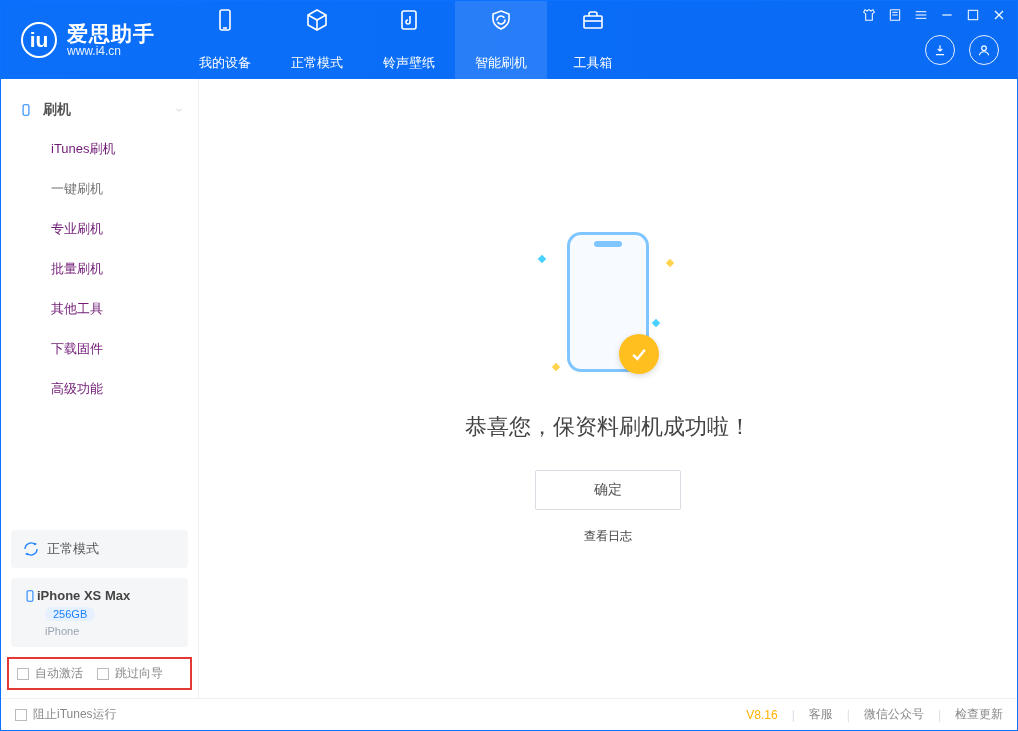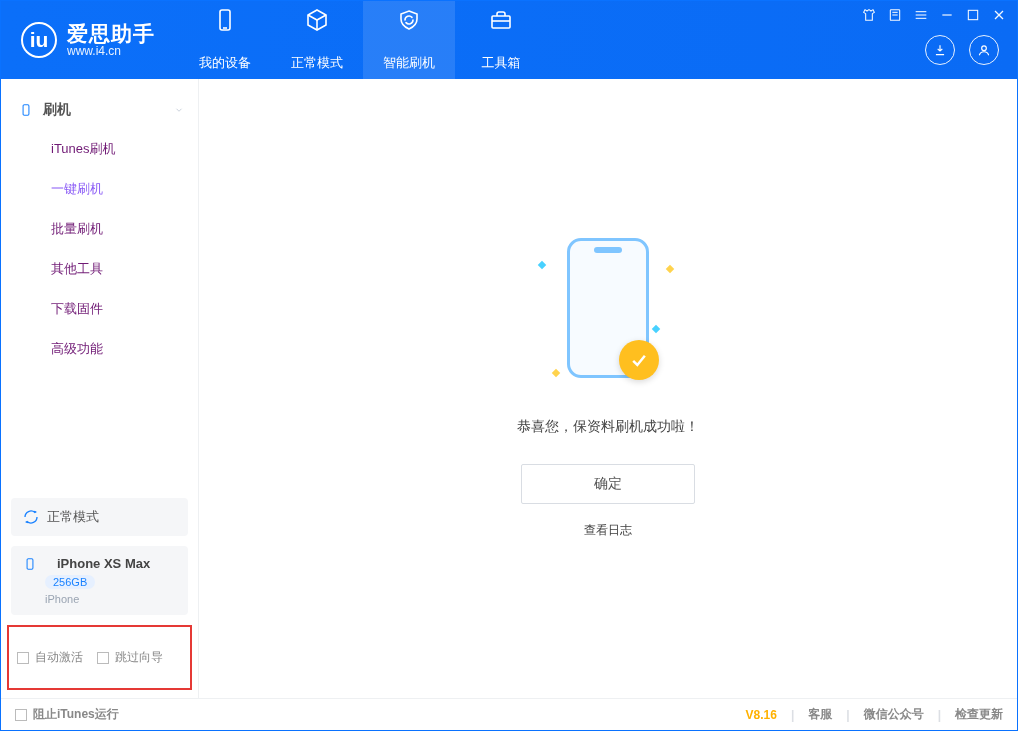--- a/index.html
+++ b/index.html
@@ -48,36 +48,36 @@
   display: flex; align-items: center; gap: 10px; font-size: 14px; color: #555;
   padding: 10px 18px; font-weight: 600; position: relative;
 }
 .section-icon { width: 14px; height: 14px; color: #9aa4b2; display:flex; align-items:center; justify-content:center;}
 .section-expand {
   position: absolute; right: 14px; top: 50%; transform: translateY(-50%); color: #bfc8d4;
 }
 .side-item {
   padding: 11px 14px 11px 50px; font-size: 13px; color: #701a75; cursor: pointer;
 }
-.side-item.active { color: #8b5cf6; }
+.side-item.active { color: #737373; }
 .sidebar-card {
   margin: 0 10px 10px; background: #f5f6f8; border-radius: 4px; padding: 10px 12px;
   display: flex; align-items: center; gap: 8px; font-size: 13px; color: #555;
 }
 .sidebar-device {
   margin: 0 10px 10px; background: #f5f6f8; border-radius: 4px; padding: 10px 12px;
 }
-.dev-row1 { display:flex; align-items:center; gap:20px; font-weight:600; color:#444; font-size:13px;}
+.dev-row1 { display:flex; align-items:center; gap:0; font-weight:600; color:#444; font-size:13px;}
 .dev-badge {
   display:inline-block; background:#e6f0ff; color:#1a82ff; font-size:11px; padding:1px 8px;
   border-radius: 10px; margin-top: 4px; margin-left: 22px;
 }
 .dev-sub { font-size: 11px; color: #9aa4b2; margin-left: 22px; margin-top: 3px;}
 .sidebar-checks {
-  border: 2px solid #e53935; margin: 0px 6px 8px; padding: 22px 8px; display:flex; gap: 14px;
+  border: 2px solid #e53935; margin: 0px 6px 8px; padding: 6px 8px; display:flex; gap: 14px;
 }
 .ck { display:flex; align-items:center; gap:6px; font-size:12px; color:#888;}
 .ckbox { width:12px; height:12px; border:1px solid #bbb; background:#fff;}
 .content { flex:1; display:flex; align-items:center; justify-content:center; position:relative; }
 .success-wrap { text-align:center; }
 .illus { width:190px; height:160px; margin: 0 auto 20px; position:relative; }
 .phone {
   width:82px; height:140px; border:3px solid #7fc5ff; border-radius:14px; margin:0 auto;
   position:relative; background:#f7fbff;
 }
@@ -88,29 +88,29 @@
 .check-badge{
   position:absolute; right:44px; bottom:18px; width:40px; height:40px; background:#ffbf1f;
   border-radius:50%; display:flex; align-items:center; justify-content:center; color:#fff;
   box-shadow: 0 2px 6px rgba(0,0,0,.15);
 }
 .sparkle { position:absolute; width:6px; height:6px; background:#48d1ff; transform:rotate(45deg);}
 .sparkle.s1{ left:26px; top:24px;}
 .sparkle.s2{ right:30px; top:28px; background:#ffd34d;}
 .sparkle.s3{ left:40px; bottom:22px; background:#ffd34d;}
 .sparkle.s4{ right:44px; bottom:66px; background:#48d1ff;}
-.success-title { font-size:14px; color:#444; margin-bottom:28px;text-align:center;}
+.success-title { font-size:22px; color:#444; margin-bottom:28px;text-align:center;}
 .ok-btn{
-  width:174px; height:40px; border:1px solid #d9dde3; background:#fff; color:#555;
+  width:146px; height:40px; border:1px solid #d9dde3; background:#fff; color:#555;
   font-size:14px; cursor:pointer; border-radius:2px; margin-bottom:18px;
 }
 .log-link{ font-size:12px; color:#404040; cursor:pointer;}
 .statusbar{
   height:32px; border-top:1px solid #eef0f2; display:flex; align-items:center;
-  padding:0 14px; font-size:12px; color:#888; justify-content:space-between;font-weight:bold;
+  padding:0 14px; font-size:12px; color:#888; justify-content:space-between;
 }
 .sb-left{ display:flex; align-items:center; gap:6px;}
 .sb-right{ display:flex; align-items:center; gap:14px;}
 .sb-right .sep{ color:#dcdfe4;}
 .sb-right .ver{ color:#ffb100;}
 .sb-right .lk{ cursor:pointer; color:#888;}
 </style>
 </head>
 <body>
 
@@ -133,20 +133,27 @@
           </svg>
         <span>我的设备</span>
       </div>
       <div class="tab">
         <svg class="tab-icon" viewBox="0 0 24 24" fill="none" stroke="#fff" stroke-width="1.6">
             <path d="M12 2l9 5v10l-9 5-9-5V7l9-5z"></path>
             <path d="M3 7l9 5 9-5"></path>
             <path d="M12 12v10"></path>
           </svg>
         <span>正常模式</span>
+      </div>
+      <div class="tab">
+        <svg class="tab-icon" viewBox="0 0 24 24" fill="none" stroke="#fff" stroke-width="1.6">
+            <rect x="5" y="3" width="14" height="18" rx="2"></rect>
+            <path d="M13 8v6a2 2 0 1 1-2-2"></path>
+          </svg>
+        <span>铃声壁纸</span>
       </div>
       <div class="tab active">
         <svg class="tab-icon" viewBox="0 0 24 24" fill="none" stroke="#fff" stroke-width="1.6">
             <path d="M12 3l8 3v5c0 5-3.5 8-8 10-4.5-2-8-5-8-10V6l8-3z"></path>
             <path d="M8 12a4 4 0 0 1 7-2.6M16 12a4 4 0 0 1-7 2.6" stroke-linecap="round"></path>
           </svg>
         <span>智能刷机</span>
       </div>
       <div class="tab">
         <svg class="tab-icon" viewBox="0 0 24 24" fill="none" stroke="#fff" stroke-width="1.6">
@@ -212,20 +219,21 @@
           </span>
           <span>刷机</span>
           <span class="section-expand">
             <svg width="10" height="10" viewBox="0 0 24 24" fill="none" stroke="currentColor" stroke-width="2">
                 <polyline points="6 9 12 15 18 9"></polyline>
               </svg>
           </span>
         </div>
         <div class="side-item">iTunes刷机</div>
         <div class="side-item active">一键刷机</div>
+        <div class="side-item">专业刷机</div>
         <div class="side-item">批量刷机</div>
 
         <div class="side-item">其他工具</div>
         <div class="side-item">下载固件</div>
         <div class="side-item">高级功能</div>
       </div>
 
       <div class="sidebar-card">
         <svg width="16" height="16" viewBox="0 0 24 24" fill="none" stroke="#1a82ff" stroke-width="2">
             <path d="M3 12a9 9 0 0 1 15-6.7M21 12a9 9 0 0 1-15 6.7"></path>

